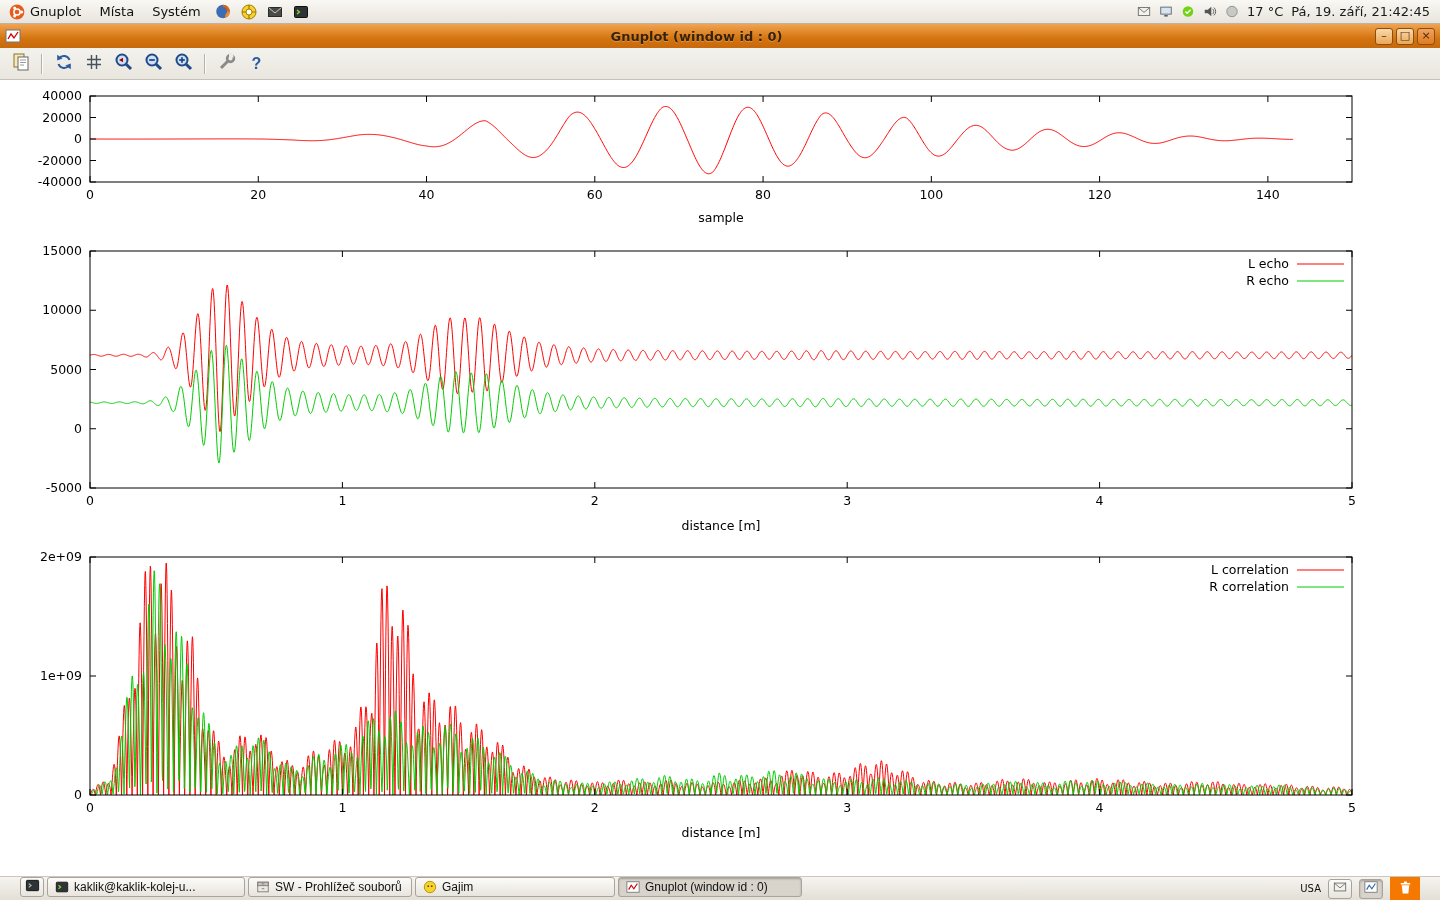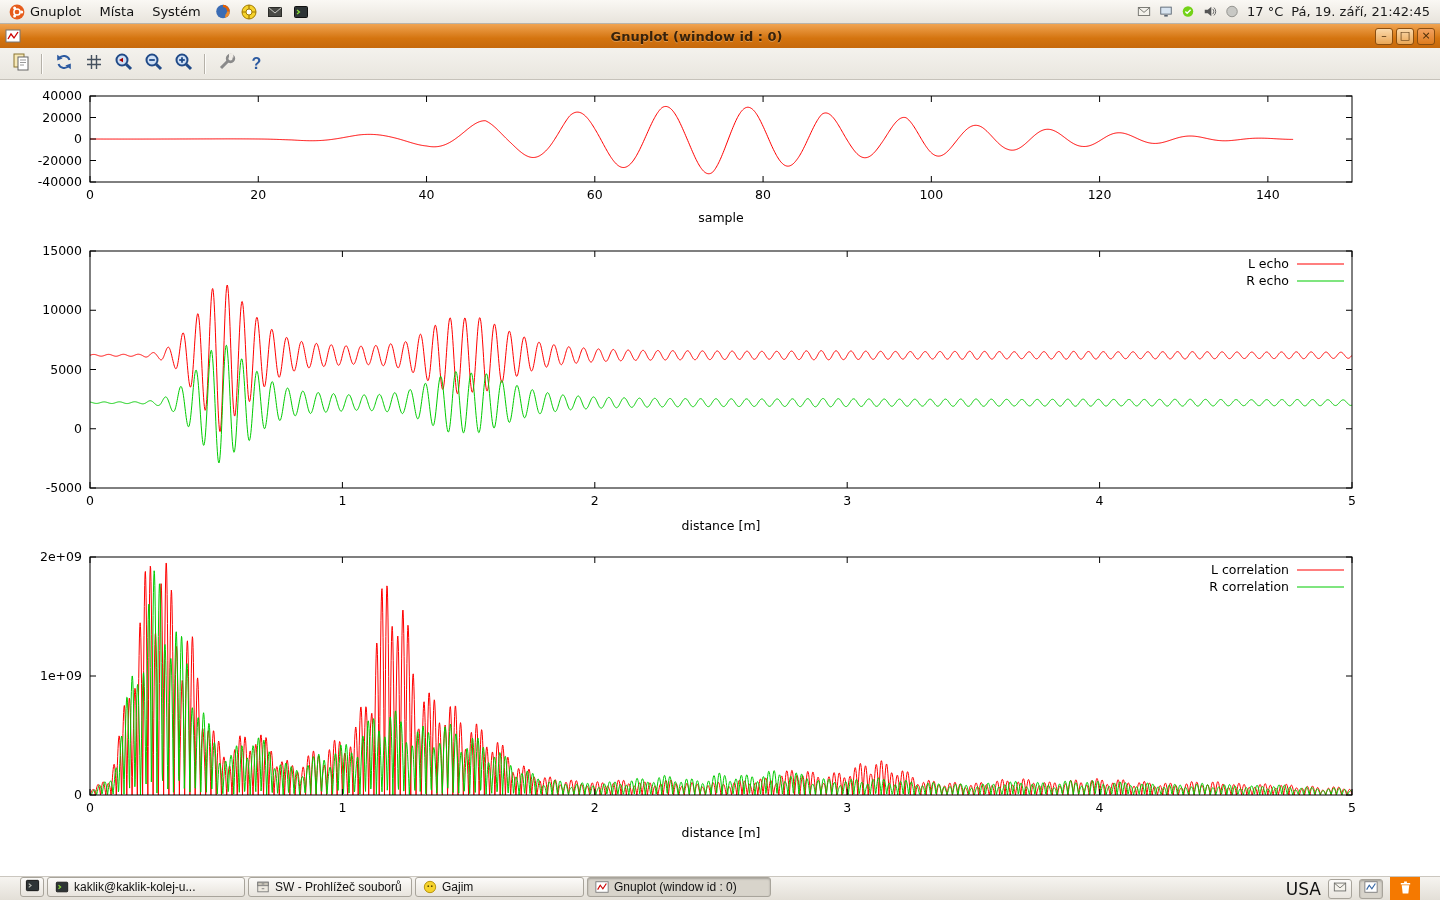--- a/index.html
+++ b/index.html
@@ -400,21 +400,21 @@
       <svg width="14" height="14" viewBox="0 0 16 16">
           <rect x="2" y="2.5" width="12" height="11" fill="#EDE9E0" stroke="#777"></rect>
           <rect x="2" y="2.5" width="12" height="4" fill="#C9C4B8" stroke="#777"></rect>
           <rect x="6.5" y="4" width="3" height="1" fill="#777"></rect>
           <rect x="6.5" y="9.5" width="3" height="1" fill="#777"></rect>
         </svg>
     </span>
     <span class="tlabel">SW - Prohlížeč souborů</span>
   </button>
 
-  <button class="taskbtn" style="width:169px">
+  <button class="taskbtn" style="width:200px">
     <span class="icon14">
       <svg width="14" height="14" viewBox="0 0 16 16">
           <circle cx="8" cy="8" r="6.5" fill="#F6D32D" stroke="#B08C00"></circle>
           <circle cx="6" cy="7" r="1" fill="#5A4A00"></circle>
           <circle cx="10" cy="7" r="1" fill="#5A4A00"></circle>
         </svg>
     </span>
     <span class="tlabel">Gajim</span>
   </button>
 
@@ -422,21 +422,21 @@
     <span class="icon14">
       <svg width="14" height="14" viewBox="0 0 16 16">
           <rect x="1" y="2" width="14" height="12" fill="#fff" stroke="#777"></rect>
           <path d="M3 11 L6 6 L9 10 L13 4" stroke="#CC0000" fill="none" stroke-width="1.3"></path>
         </svg>
     </span>
     <span class="tlabel">Gnuplot (window id : 0)</span>
   </button>
 
   <div class="task-right">
-    <span style="font-size:17px;">USA</span>
+    <span style="font-size:10px;">USA</span>
     <button class="tray-btn">
       <span>
         <svg width="14" height="14" viewBox="0 0 16 16">
             <rect x="1.5" y="3.5" width="13" height="9" fill="#F4F2EC" stroke="#6B6B66"></rect>
             <path d="M1.5 3.5 8 9 l6.5 -5.5" fill="none" stroke="#6B6B66"></path>
           </svg>
       </span>
     </button>
     <button class="tray-btn pressed">
       <span>

